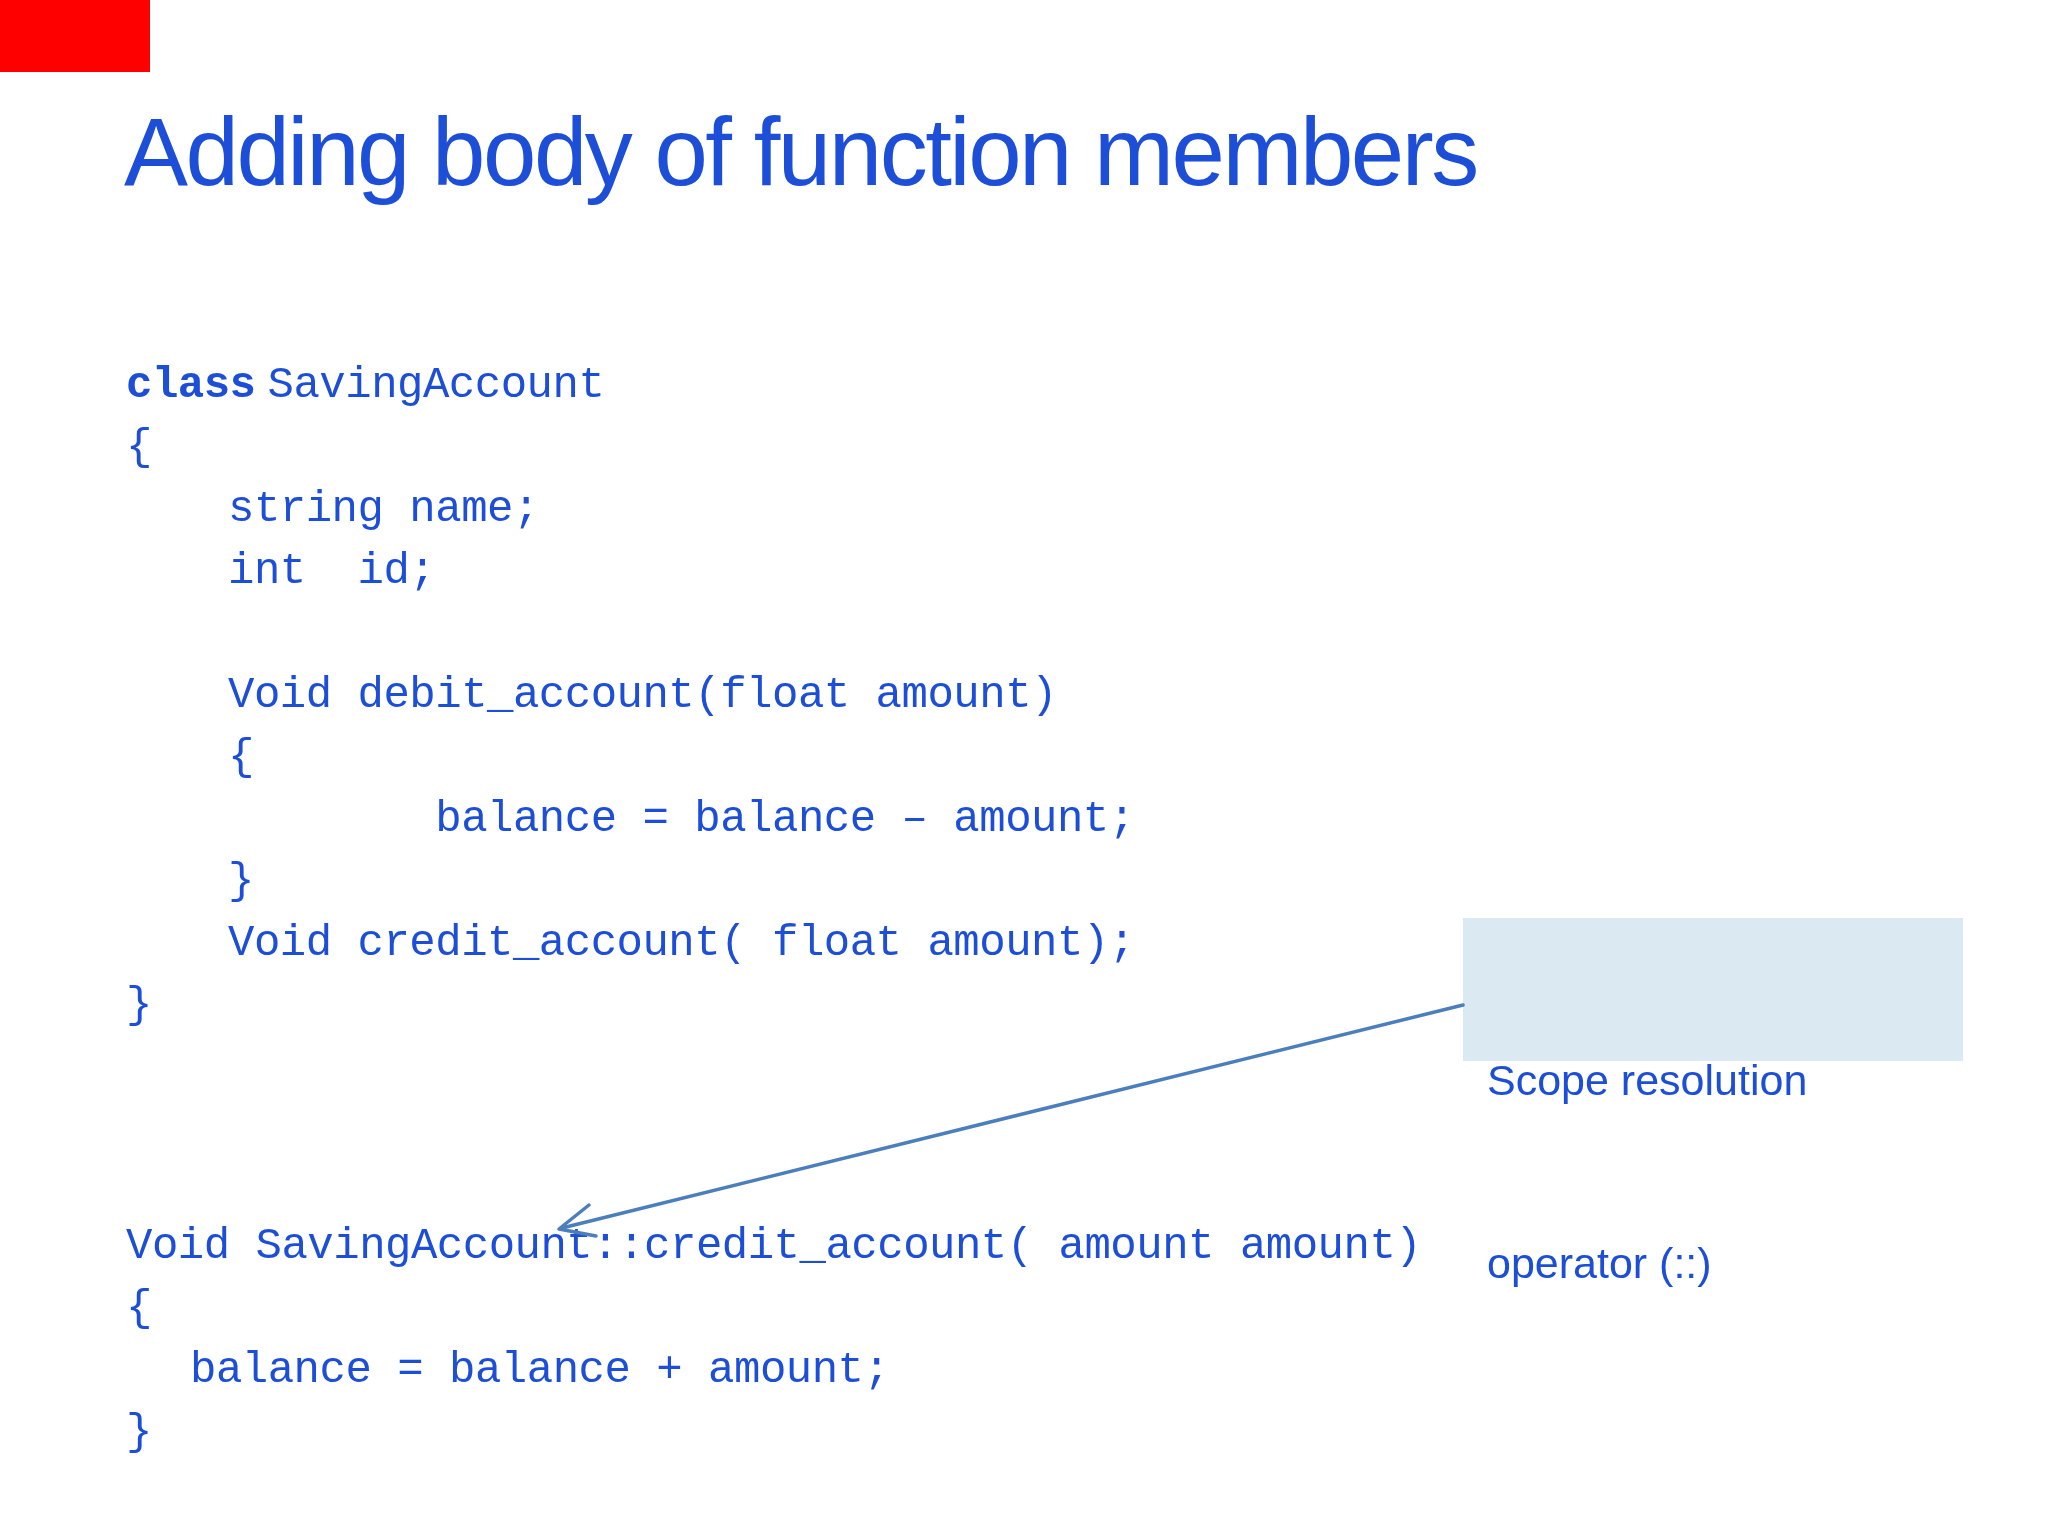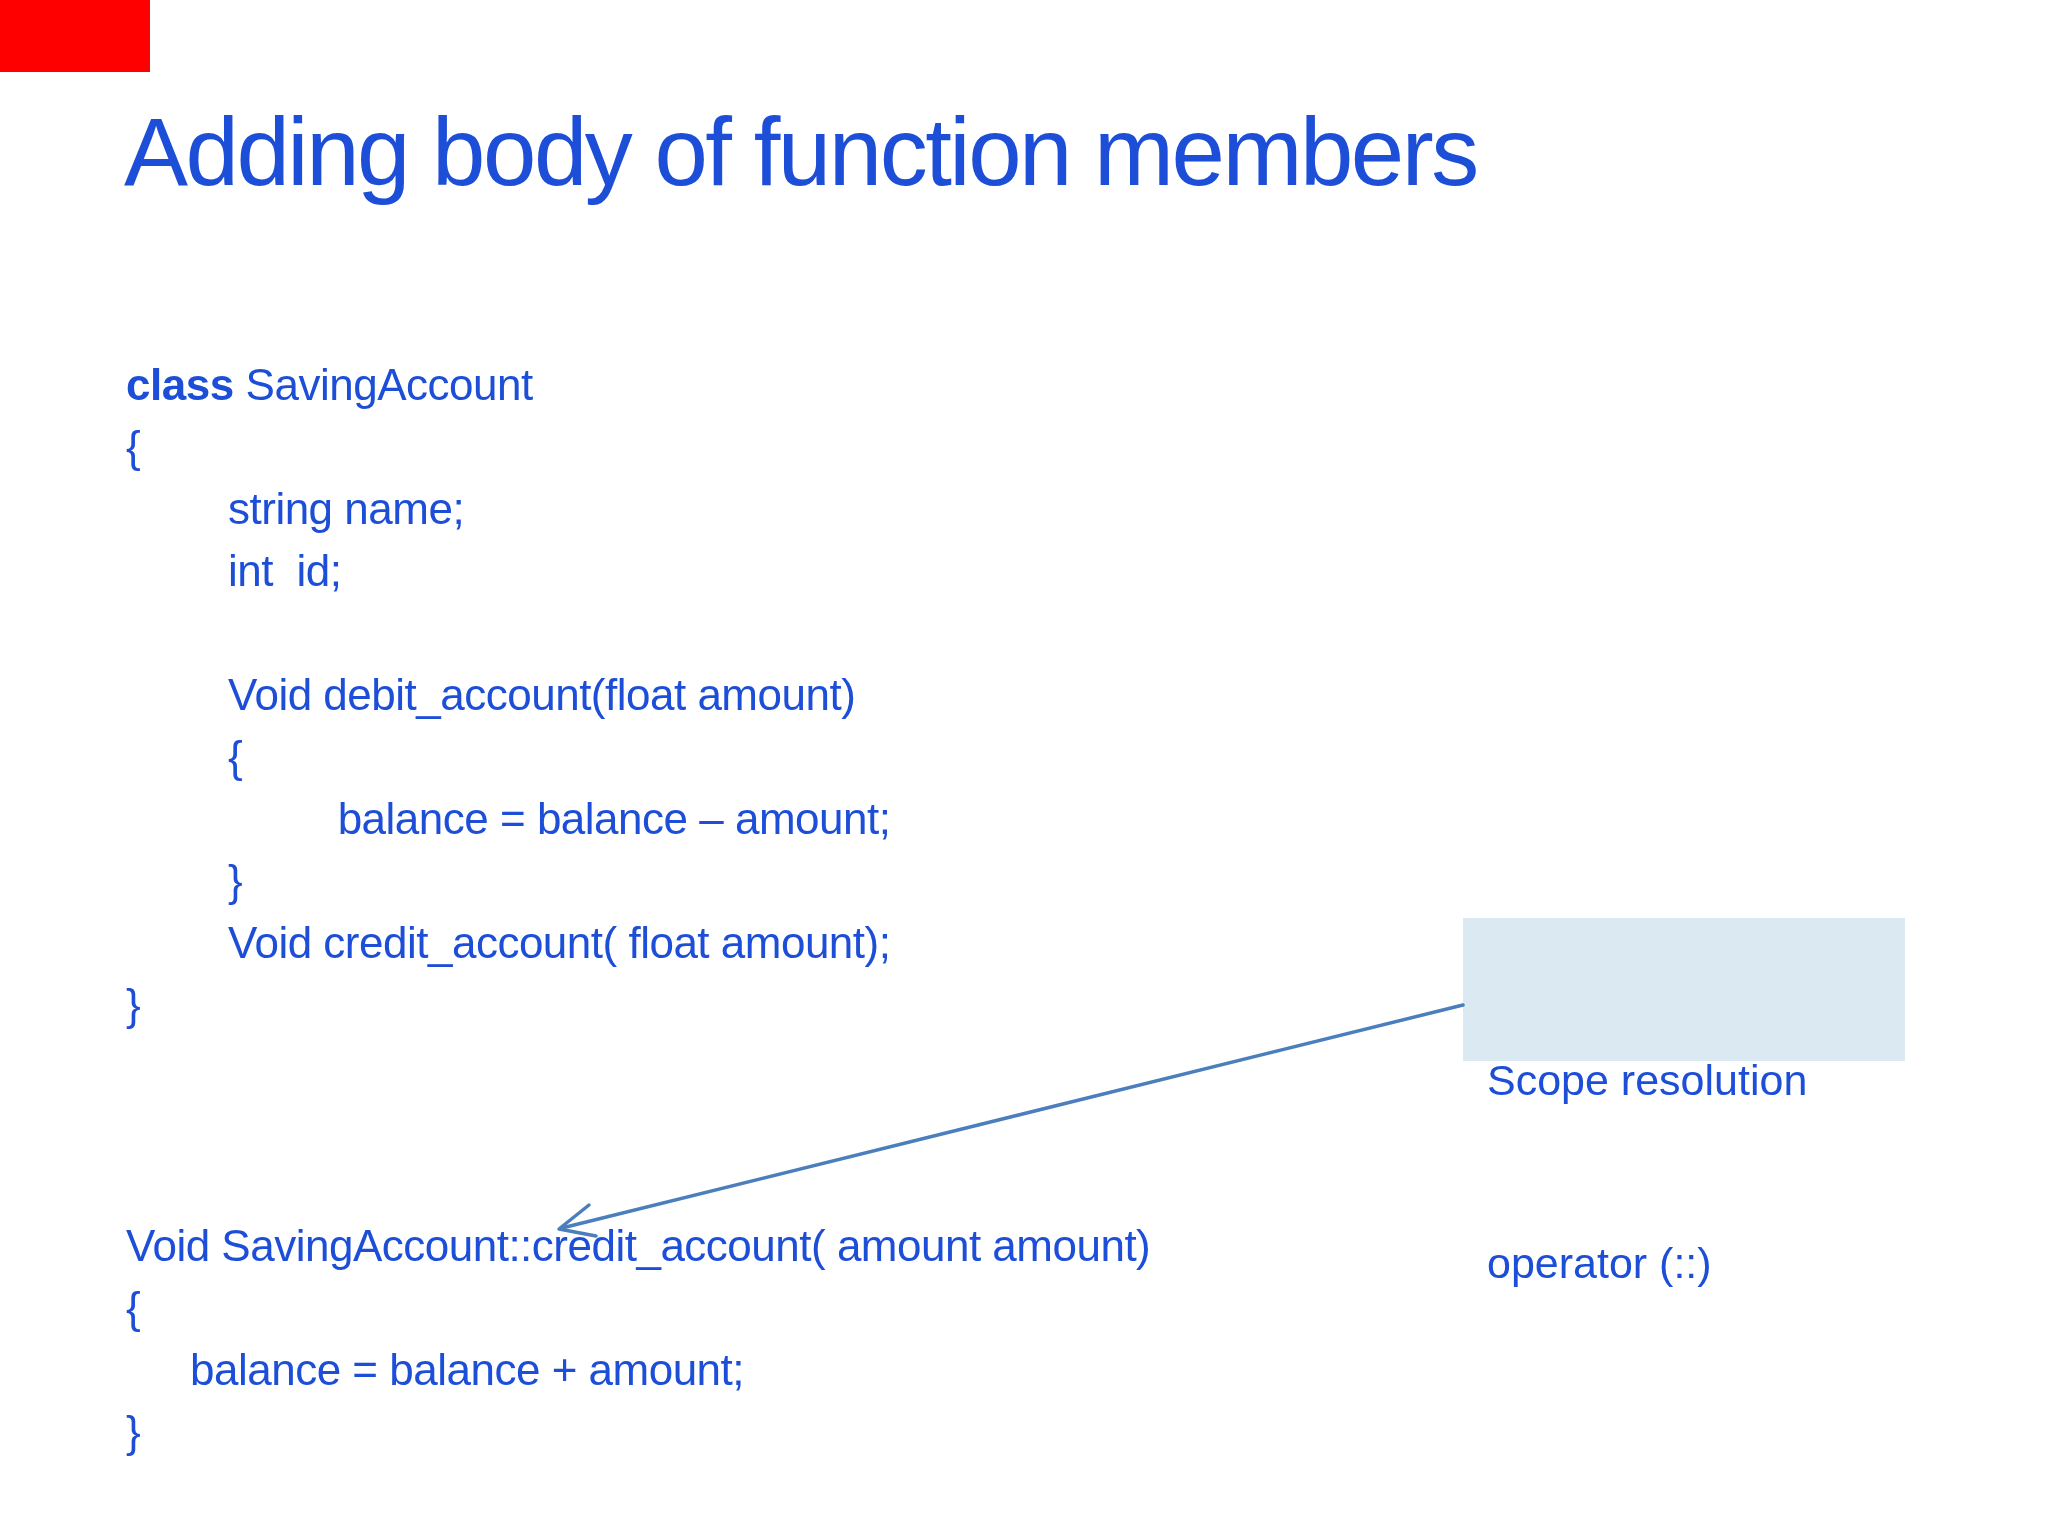--- a/index.html
+++ b/index.html
@@ -30,32 +30,33 @@
   }
   .code {
     position: absolute;
     font-size: 44px;
     letter-spacing: -0.5px;
   }
   .code-line {
     height: 62px;
     line-height: 62px;
     white-space: pre;
+    font-family: Liberation Mono, monospace;
   }
   .code-class { left: 126px; top: 354px; }
   .code-impl  { left: 126px; top: 1215px; }
   .ind1 { padding-left: 102px; }
   .ind2 { padding-left: 151px; text-align: right; }
   .indA { padding-left: 64px; }
   .kw { font-weight: 700; margin-right: 12px; }
   .callout {
     position: absolute;
     left: 1463px;
     top: 918px;
-    width: 442px;
+    width: 500px;
     height: 143px;
     box-sizing: border-box;
     padding: 10px 24px;
     background: #dae9f2;
     font-size: 43px;
     line-height: 61px;
     white-space: pre;
   }
   .arrow-layer {
     position: absolute;

